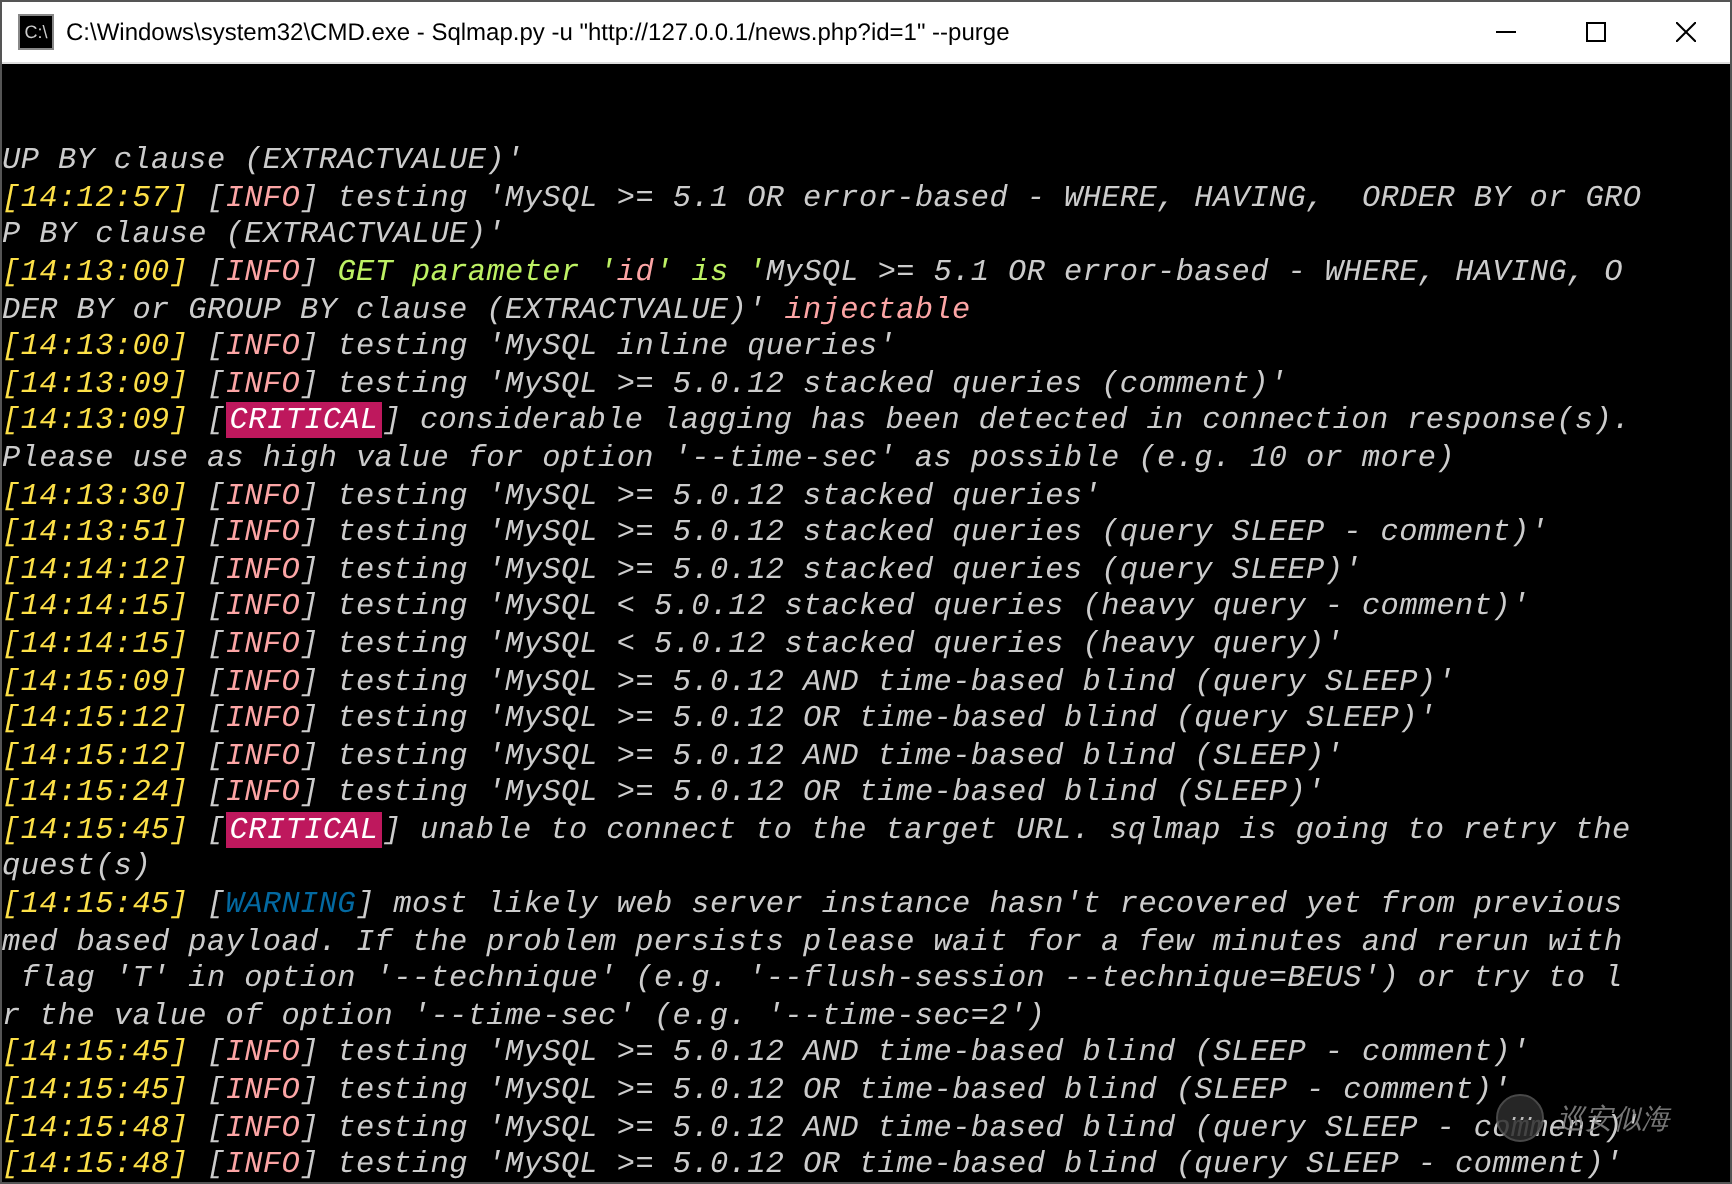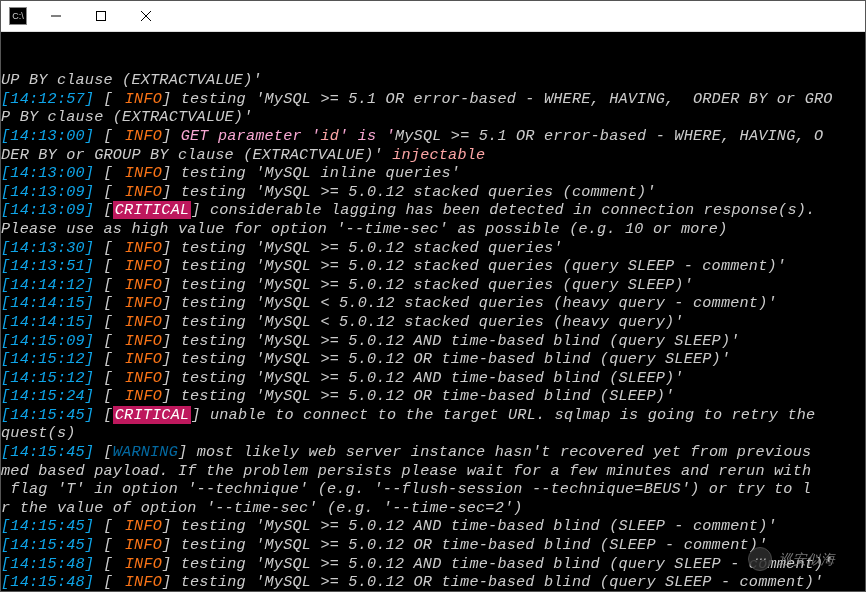--- a/index.html
+++ b/index.html
@@ -61,26 +61,26 @@
     font-size: 15.2px;
     line-height: 18.6px;
     padding: 2px 0 0 0;
     white-space: pre;
     overflow: hidden;
     letter-spacing: 0.2px;
     position: relative;
     font-style: italic;
   }
   .line { display:block; }
-  .ts { color: #0ea5e9; }       
-  .inf { color: #f97316; margin-left: 12px; }      
+  .ts { color: #fde047; }       
+  .inf { color: #fca5a5; }      
   .wrn { color: #0369a1; }      
   .crit-bg { background:#be185d; color:#fff; padding:0 2px; } 
   .kw { color: #fca5a5; }       
-  .gray { color: #f9a8d4; }
+  .gray { color: #bef264; }
 
   .watermark {
     position: absolute;
     right: 30px;
     bottom: 20px;
     display: flex;
     align-items: center;
     gap: 6px;
     color: #8a8a8a;
     font-family: sans-serif;
@@ -94,20 +94,21 @@
     display:flex; align-items:center; justify-content:center;
     color:#ddd; font-size:12px;
   }
 </style>
 </head>
 <body>
 
 <div class="window">
   <div class="titlebar">
     <span class="icon">C:\</span>
+    <span class="title">C:\Windows\system32\CMD.exe - Sqlmap.py  -u "http://127.0.0.1/news.php?id=1" --purge</span>
     <div class="winbtn">
       <svg width="10" height="10">
           <line x1="0" y1="5" x2="10" y2="5" stroke="#000" stroke-width="1"></line>
         </svg>
     </div>
     <div class="winbtn">
       <svg width="10" height="10">
           <rect x="0.5" y="0.5" width="9" height="9" fill="none" stroke="#000" stroke-width="1"></rect>
         </svg>
     </div>

